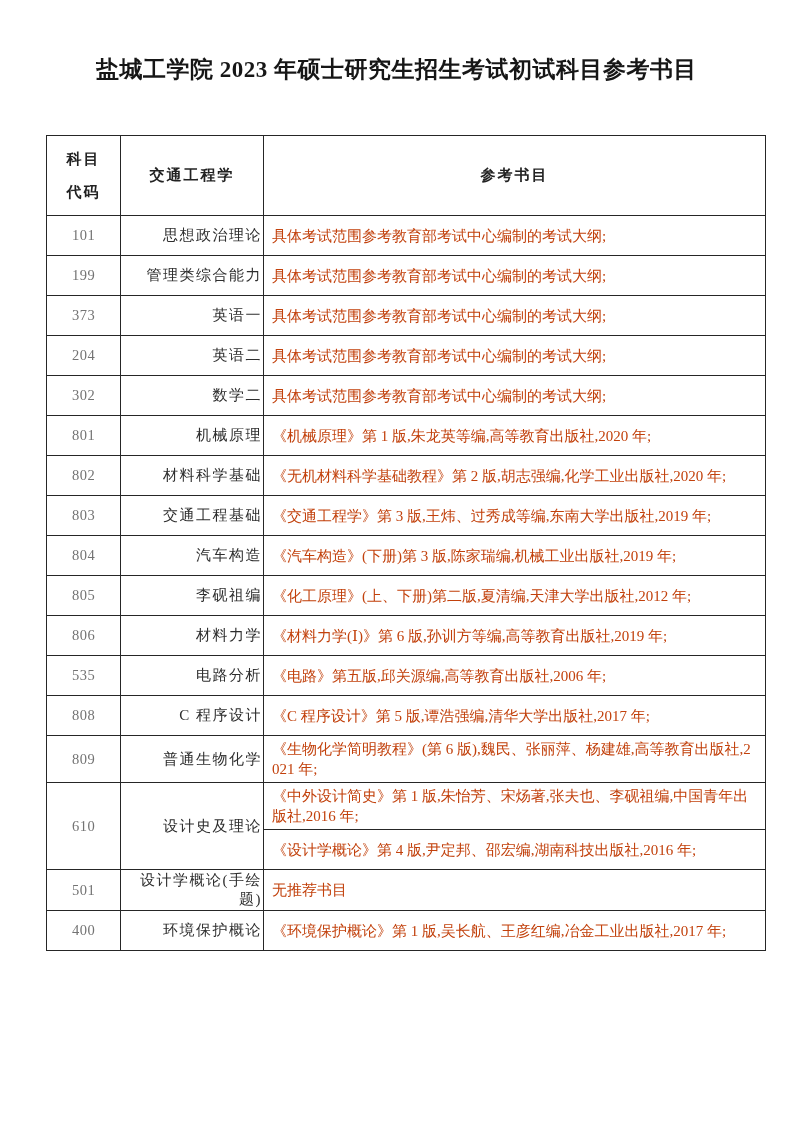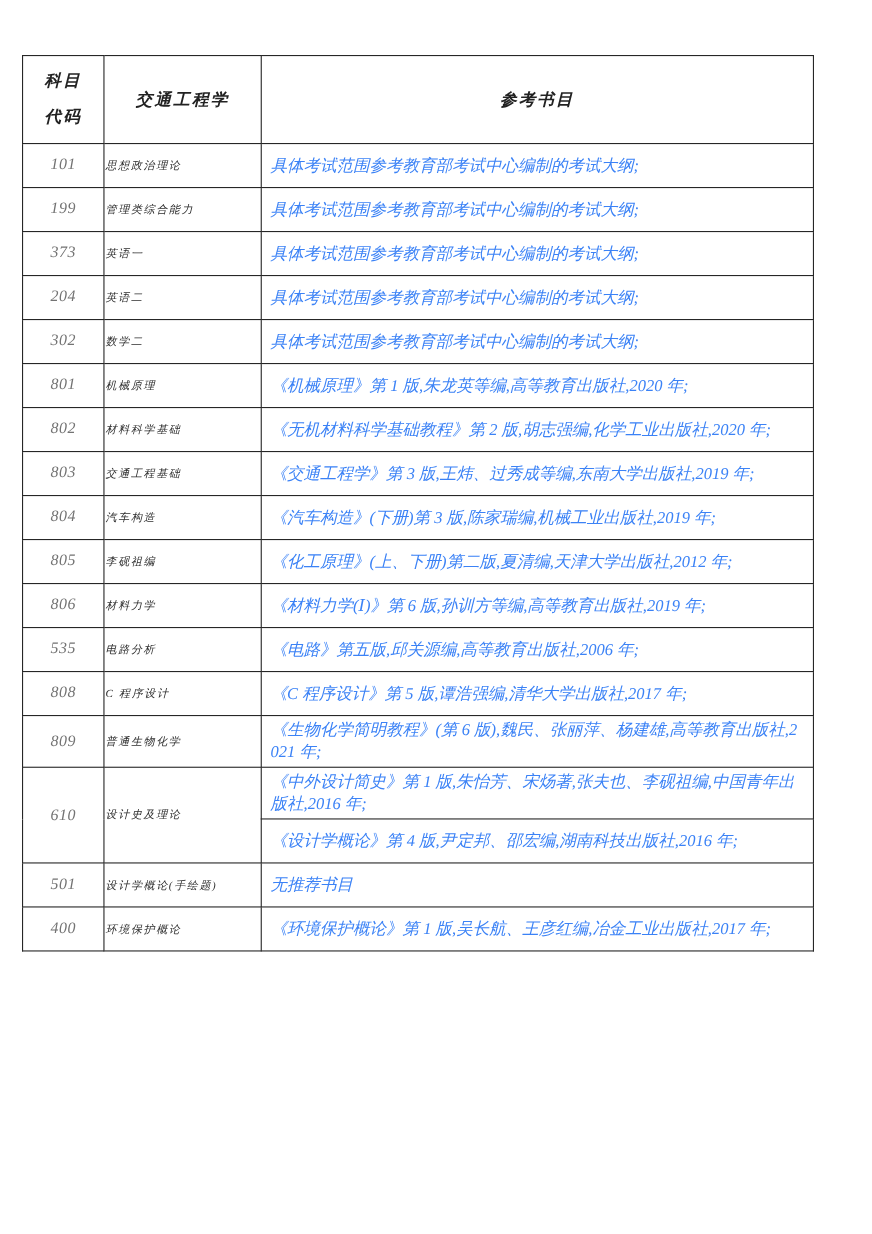--- a/index.html
+++ b/index.html
@@ -23,22 +23,21 @@
     text-align: center;
     font-size: 23px;
     font-weight: bold;
     color: #161616;
     letter-spacing: 0.5px;
   }
   table.ref-table {
     border-collapse: collapse;
     table-layout: fixed;
     width: 719px;
-    margin: 50px 0 0 20px;
-    font-style: italic;
+    margin: 50px 0 0 46px;
   }
   .ref-table th, .ref-table td {
     border: 1px solid #262626;
     background: #ffffff;
     vertical-align: middle;
   }
   thead tr { height: 80px; }
   .ref-table th {
     font-size: 15px;
     font-weight: bold;
@@ -48,38 +47,39 @@
   }
   th .hline { display: block; line-height: 33px; }
   tbody tr { height: 40px; }
   td.code {
     text-align: center;
     font-size: 14.5px;
     letter-spacing: 0.5px;
     color: #737373;
   }
   td.name {
-    text-align: left;
-    font-size: 10px;
+    text-align: right;
+    font-size: 15px;
     letter-spacing: 1.5px;
     color: #2e2e2e;
   }
   td.books {
     font-size: 15px;
     line-height: 20px;
     padding: 3px 8px;
     text-align: left;
     word-break: break-all;
-    color: #3b82f6;
+    color: #c2410c;
   }
 </style>
 </head>
 <body>
 
 <div class="page">
+  <h1 class="title">盐城工学院 2023 年硕士研究生招生考试初试科目参考书目</h1>
 
   <table class="ref-table">
     <colgroup>
       <col style="width:74px">
       <col style="width:143px">
       <col style="width:502px">
     </colgroup>
     <thead>
       <tr>
         <th>

